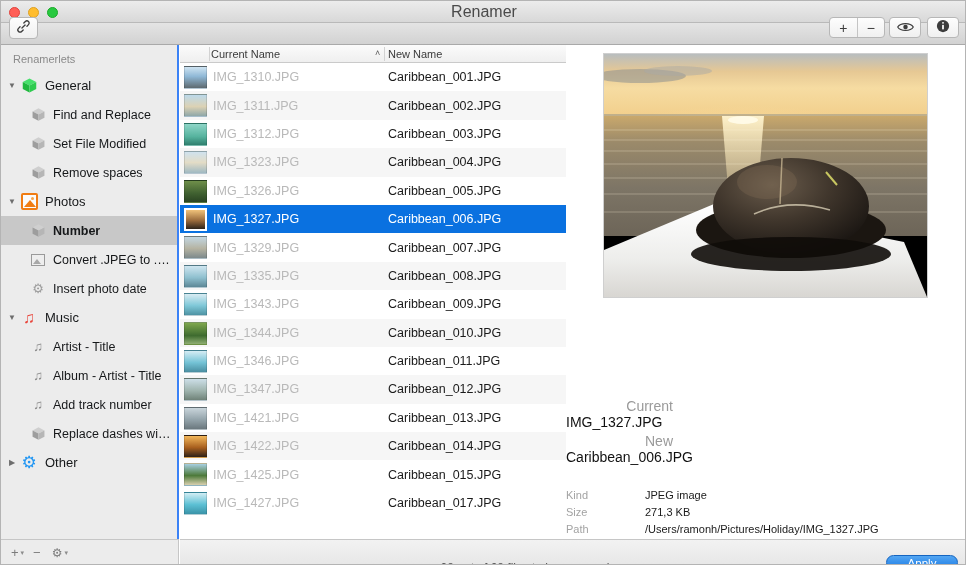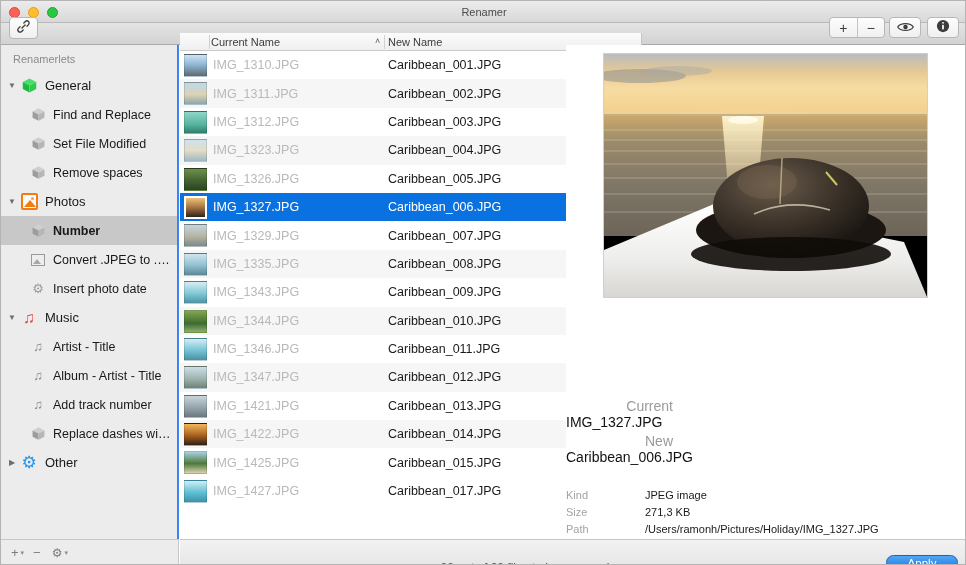--- a/index.html
+++ b/index.html
@@ -16,21 +16,21 @@
   
   .titlebar{position:absolute;left:0;top:0;width:966px;height:22px;
     background:linear-gradient(#ececec,#d8d8d8);
     border-bottom:1px solid #b9b9b9;box-sizing:border-box;}
   .lights{position:absolute;left:8px;top:6px;display:flex;gap:8px;}
   .light{width:11px;height:11px;border-radius:50%;box-sizing:border-box;}
   .l-close{background:#ff5f57;border:1px solid #e0443e;}
   .l-min{background:#ffbd2e;border:1px solid #dea123;}
   .l-zoom{background:#28c940;border:1px solid #1aab29;}
   .wtitle{position:absolute;left:0;top:0;width:966px;height:22px;
-    line-height:22px;text-align:center;font-size:11px;color:#4a4a4a;}
+    line-height:22px;text-align:center;font-size:16px;color:#4a4a4a;}
 
   
   .toolbar{position:absolute;left:0;top:22px;width:966px;height:22px;
     background:linear-gradient(#e4e4e4,#d2d2d2);
     border-bottom:1px solid #a9a9a9;box-sizing:border-box;}
   .tb-btn{position:absolute;background:linear-gradient(#fdfdfd,#f0f0f0);
     border:1px solid #b7b7b7;border-radius:4px;box-sizing:border-box;
     display:flex;align-items:center;justify-content:center;
     box-shadow:0 1px 0 rgba(255,255,255,.9) inset;}
   .link-btn{left:8px;top:-6px;width:29px;height:22px;}
@@ -61,21 +61,21 @@
   .sb-label-group{margin-left:44px;}
   .sb-label-item{margin-left:52px;white-space:nowrap;overflow:hidden;
     text-overflow:ellipsis;width:118px;}
   .sb-foot{position:absolute;left:0;top:538px;width:178px;height:26px;
     background:#ececec;border-top:1px solid #c6c6c6;border-right:1px solid #c6c6c6;
     box-sizing:border-box;display:flex;align-items:center;gap:3px;padding-left:10px;
     color:#7c7c7c;font-size:13px;}
   .chev{font-size:7px;color:#8d8d8d;margin-left:-1px;}
 
   
-  .list{position:absolute;left:179px;top:32px;width:462px;height:494px;
+  .list{position:absolute;left:179px;top:44px;width:462px;height:494px;
     background:#fff;border-right:1px solid #c6c6c6;box-sizing:border-box;
     overflow:hidden;text-align:right;}
   .lhead{position:relative;height:18px;
     background:linear-gradient(#fbfbfb,#efefef);
     border-bottom:1px solid #cacaca;box-sizing:border-box;font-size:11px;color:#3b3b3b;}
   .lhead .c1{position:absolute;left:31px;top:3px;}
   .lhead .c2{position:absolute;left:208px;top:3px;}
   .lhead .caret{position:absolute;left:195px;top:3px;font-size:9px;color:#5e5e5e;}
   .lhead .div1{position:absolute;left:29px;top:2px;width:1px;height:14px;background:#d2d2d2;}
   .lhead .div2{position:absolute;left:204px;top:2px;width:1px;height:14px;background:#d2d2d2;}

